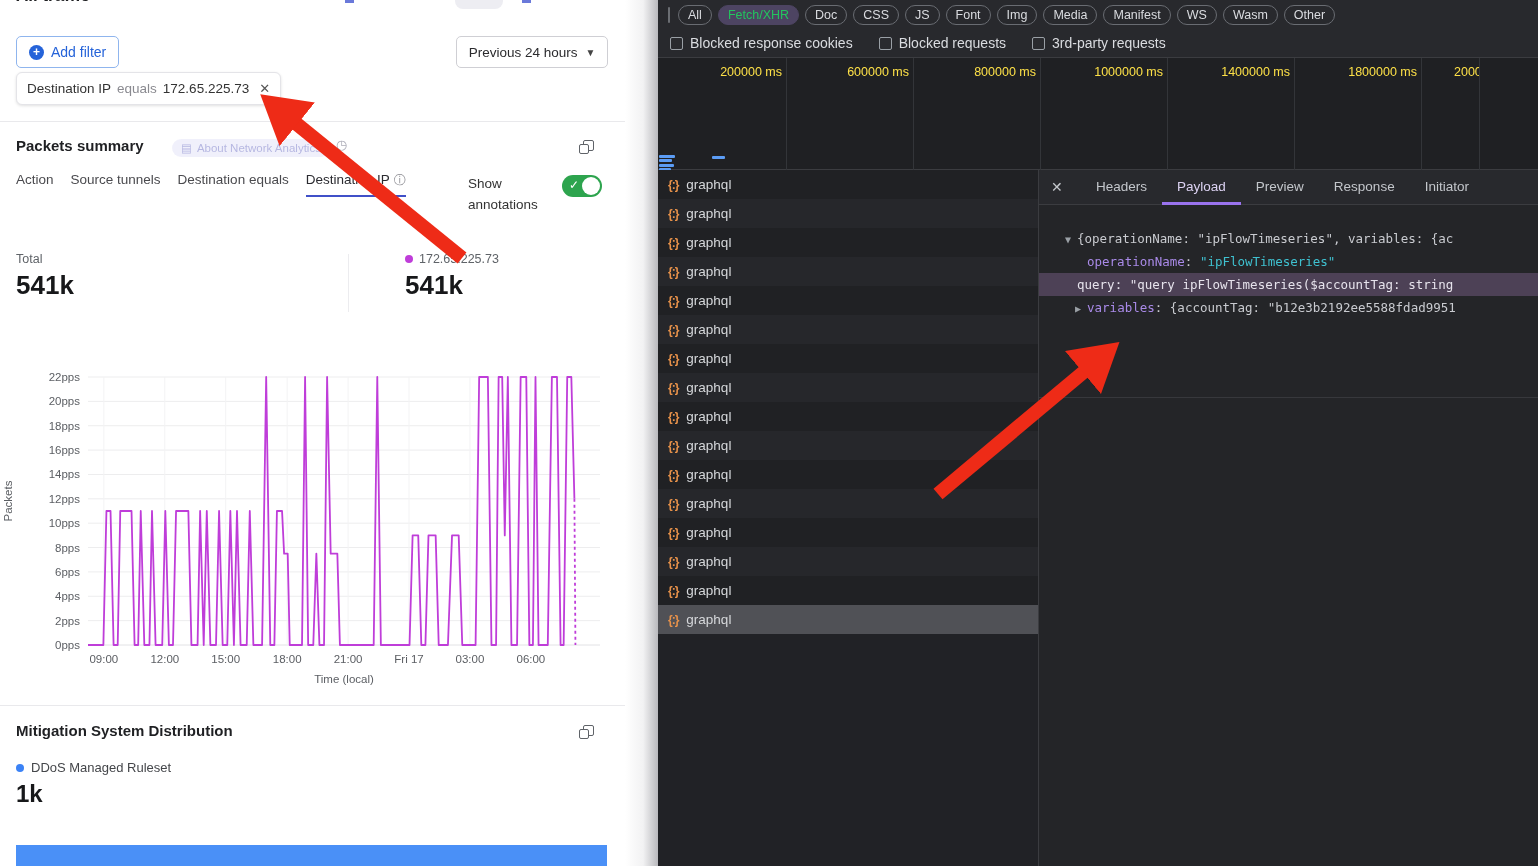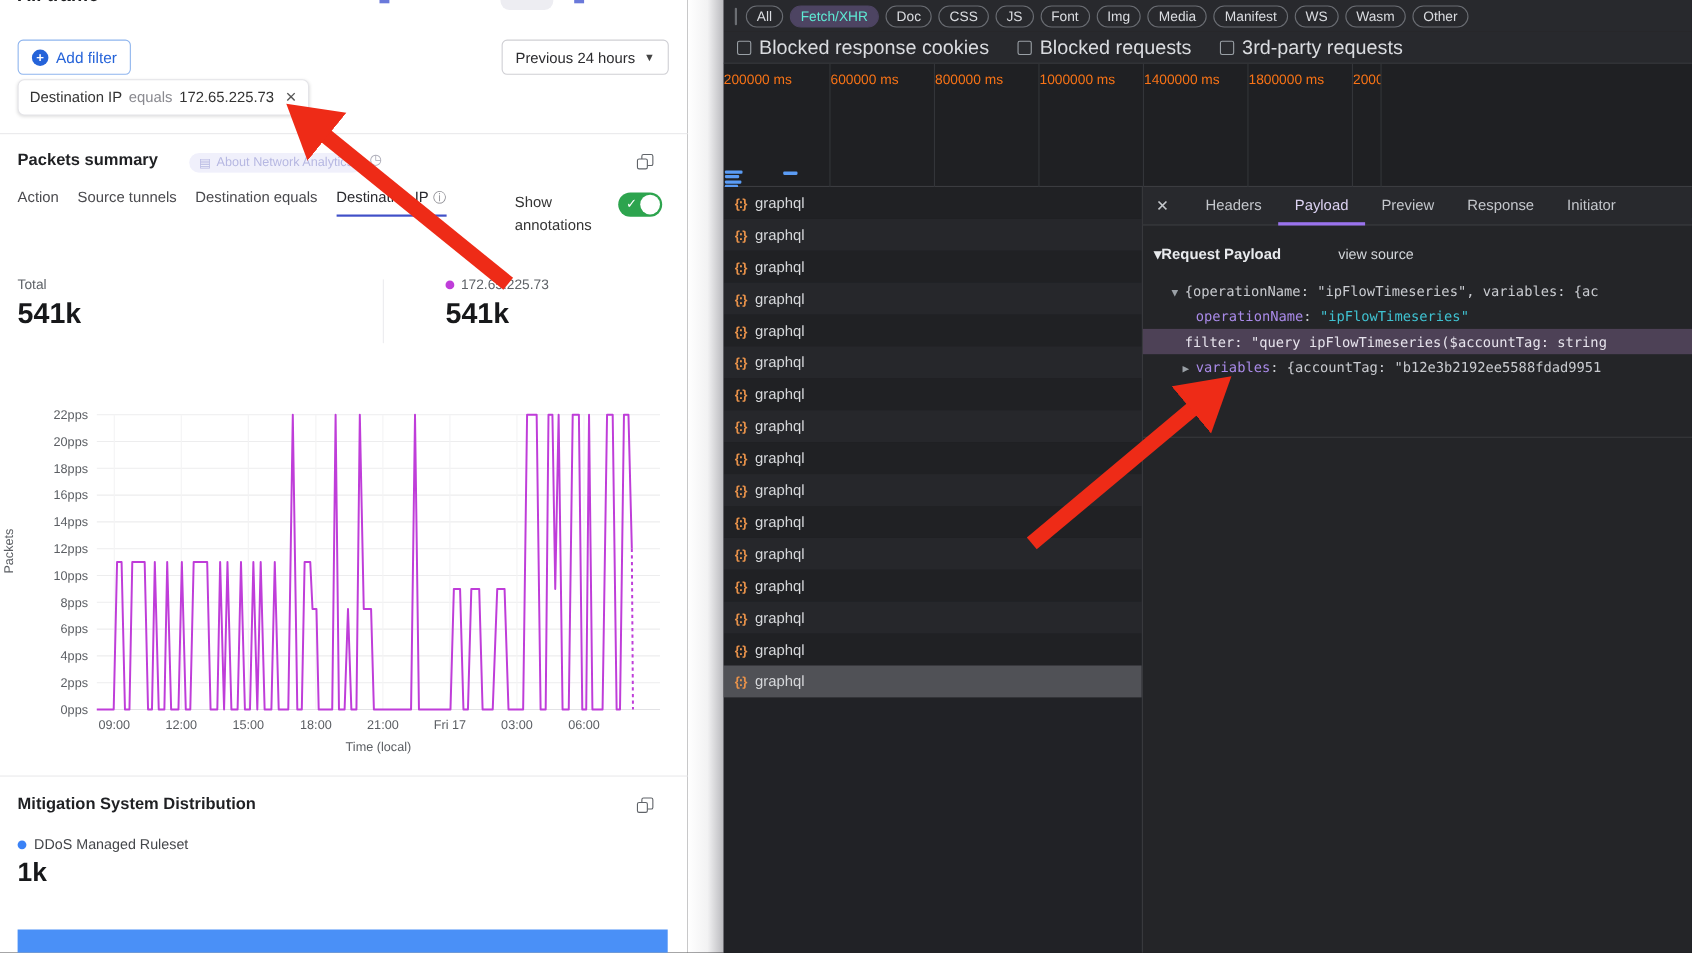--- a/index.html
+++ b/index.html
@@ -55,29 +55,29 @@
   .gap-strip{position:absolute;left:625px;top:0;width:33px;height:866px;
     background:linear-gradient(to right,#ffffff 0%,#f2f2f3 55%,#b9b9bd 100%);}
 
   
   .devtools{position:absolute;left:658px;top:0;width:1052px;height:866px;background:#202124;color:#dadce0;font-size:13px;}
   .filter-bar{position:absolute;left:0;top:0;width:880px;height:29px;background:#28292d;display:flex;align-items:center;
     gap:6px;padding-left:10px;}
   .edge-remnant{width:2px;height:16px;background:#6b6e73;border-radius:1px;margin-right:2px;}
   .pill{height:20px;line-height:18px;padding:0 9px;border:1px solid #696c72;border-radius:11px;font-size:12.5px;
     color:#dadce0;white-space:nowrap;cursor:pointer;}
-  .pill.active{background:#4d4462;border-color:#4d4462;color:#5eead4;}
+  .pill.active{background:#4d4462;border-color:#4d4462;color:#22c55e;}
   .options-bar{position:absolute;left:0;top:29px;width:880px;height:29px;background:#28292d;display:flex;align-items:center;
     gap:26px;padding-left:12px;border-bottom:1px solid #3b3c40;}
-  .cb{display:flex;align-items:center;gap:7px;font-size:18px;color:#dadce0;cursor:pointer;}
+  .cb{display:flex;align-items:center;gap:7px;font-size:14px;color:#dadce0;cursor:pointer;}
   .cb-box{width:13px;height:13px;border:1.5px solid #9aa0a6;border-radius:2px;background:#2a2b2f;}
   .timeline{position:absolute;left:0;top:58px;width:880px;height:112px;background:#1f2023;display:flex;
     border-bottom:1px solid #3b3c40;}
-  .tl-col{height:112px;border-right:1px solid #333539;font-size:12.5px;color:#f97316;text-align:left;
-    padding:7px 4px 0 0;overflow:hidden;white-space:nowrap;}
+  .tl-col{height:112px;border-right:1px solid #333539;font-size:12.5px;color:#fde047;text-align:right;
+    padding:7px 4px 0 0;overflow:hidden;white-space:nowrap;margin-left:32px;}
   .tl-bars{position:absolute;left:0;top:0;width:880px;height:112px;}
   .wbar{position:absolute;height:3px;background:#5b9cf5;border-radius:1px;}
   .name-panel{position:absolute;left:0;top:170px;width:380px;height:696px;background:#212226;}
   .name-header{height:35px;background:#28292d;border-bottom:1px solid #3b3c40;display:flex;align-items:center;
     padding-left:18px;font-size:13.5px;color:#d2d4d8;}
   .req-row{height:29px;display:flex;align-items:center;gap:8px;padding-left:10px;font-size:13.5px;color:#d6d8db;cursor:pointer;}
   .req-row:nth-child(odd){background:#202124;}
   .req-row:nth-child(even){background:#26272b;}
   .req-row.selected{background:#505156;}
   .json-icon{color:#e8924a;font-weight:bold;font-size:12px;letter-spacing:-1px;}
@@ -375,30 +375,26 @@
   <div class="detail-panel">
     <div class="detail-tabs" id="detail-tabs">
       <span class="close-x">✕</span>
     <span class="dtab">Headers</span>
         <span class="dtab active">Payload</span>
         <span class="dtab">Preview</span>
         <span class="dtab">Response</span>
         <span class="dtab">Initiator</span>
       </div>
     <div class="payload">
-      <div class="pl-title-row">
-        <span class="pl-title">▾<span>Request Payload</span></span>
-        <span class="pl-vs">view source</span>
-      </div>
       <div class="pl-tree" id="pl-tree">
         <div class="pl-row" style="padding-left:16px">
           <span class="tri">▼</span><span>{operationName: "ipFlowTimeseries", variables: {ac</span>
         </div>
       <div class="pl-row" style="padding-left: 38px;"><span class="pl-key">operationName</span><span class="pl-plain">: </span><span class="pl-str">"ipFlowTimeseries"</span></div>
-          <div class="pl-row hl" style="padding-left: 38px;"><span class="pl-key">filter</span><span class="pl-plain">: </span><span class="pl-plain">"query ipFlowTimeseries($accountTag: string</span></div>
+          <div class="pl-row hl" style="padding-left: 38px;"><span class="pl-key">query</span><span class="pl-plain">: </span><span class="pl-plain">"query ipFlowTimeseries($accountTag: string</span></div>
           <div class="pl-row" style="padding-left: 26px;"><span class="tri">▶</span><span class="pl-key">variables</span><span class="pl-plain">: </span><span class="pl-plain">{accountTag: "b12e3b2192ee5588fdad9951</span></div>
         </div>
     </div>
     <div class="detail-hr"></div>
   </div>
 </div>
 
 <svg class="arrows" width="1538" height="866">
   <defs>
     <marker id="ah" markerWidth="4.2" markerHeight="4.2" refX="1.4" refY="2" orient="auto" markerUnits="strokeWidth">

